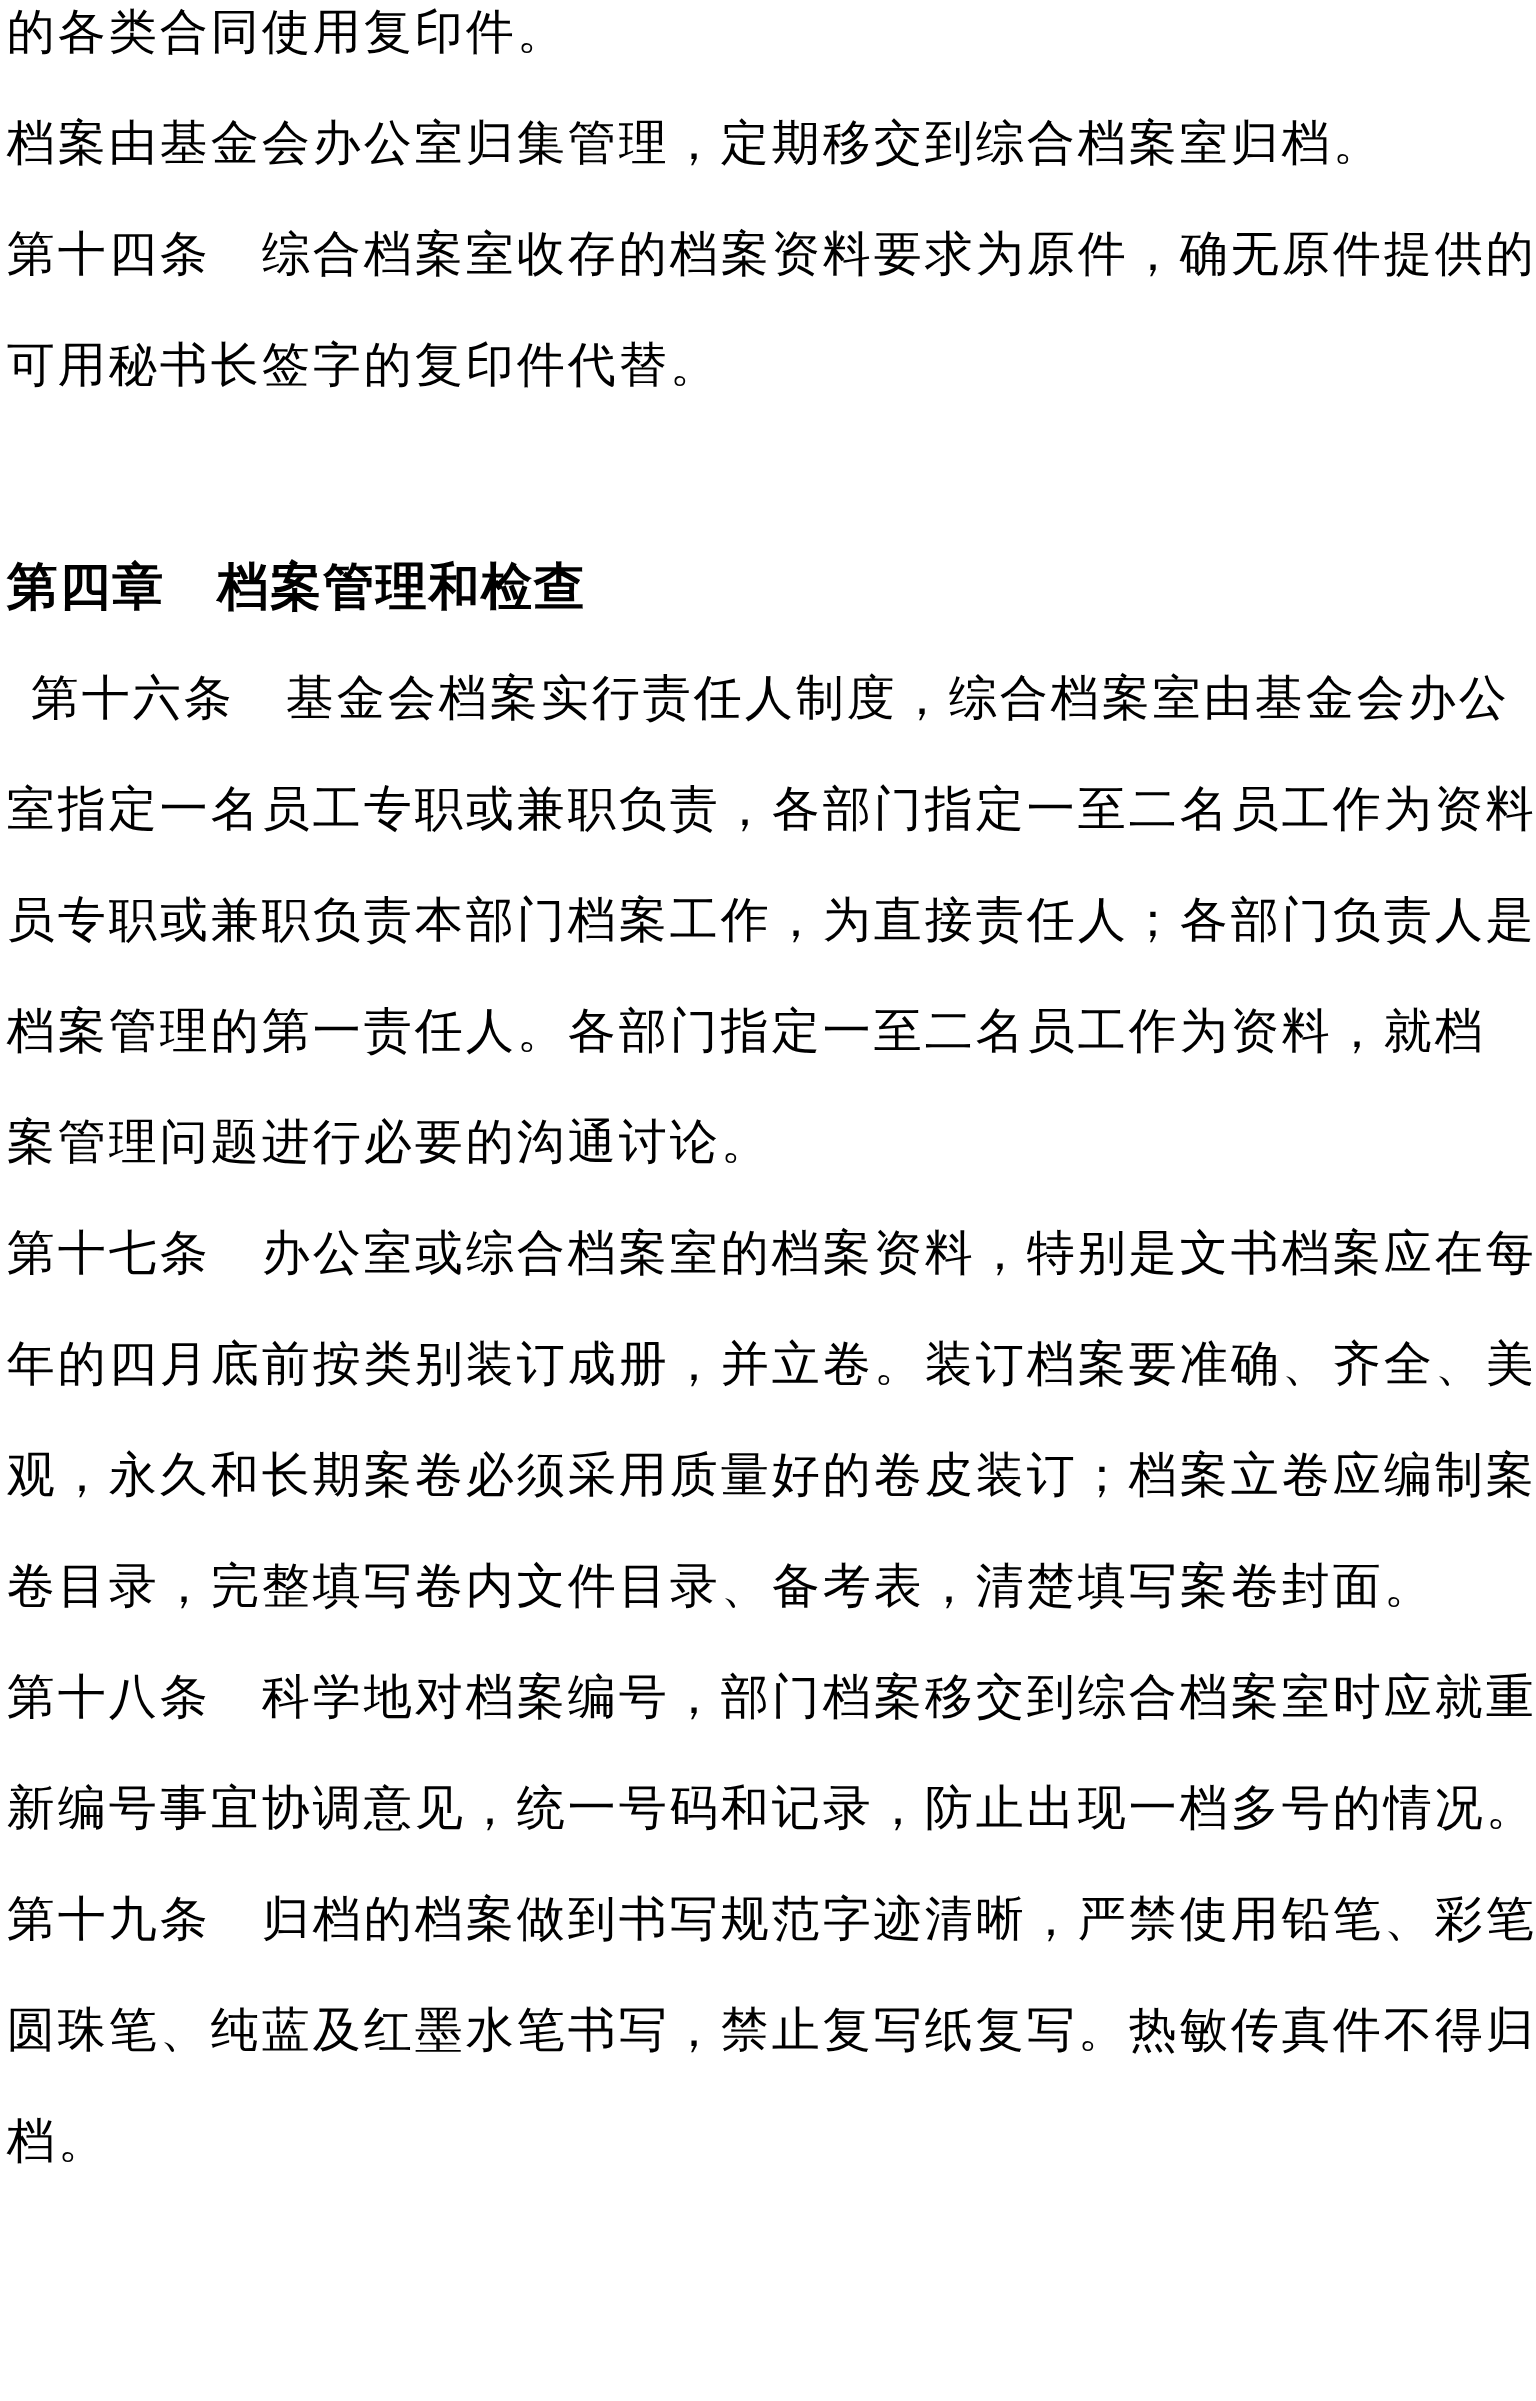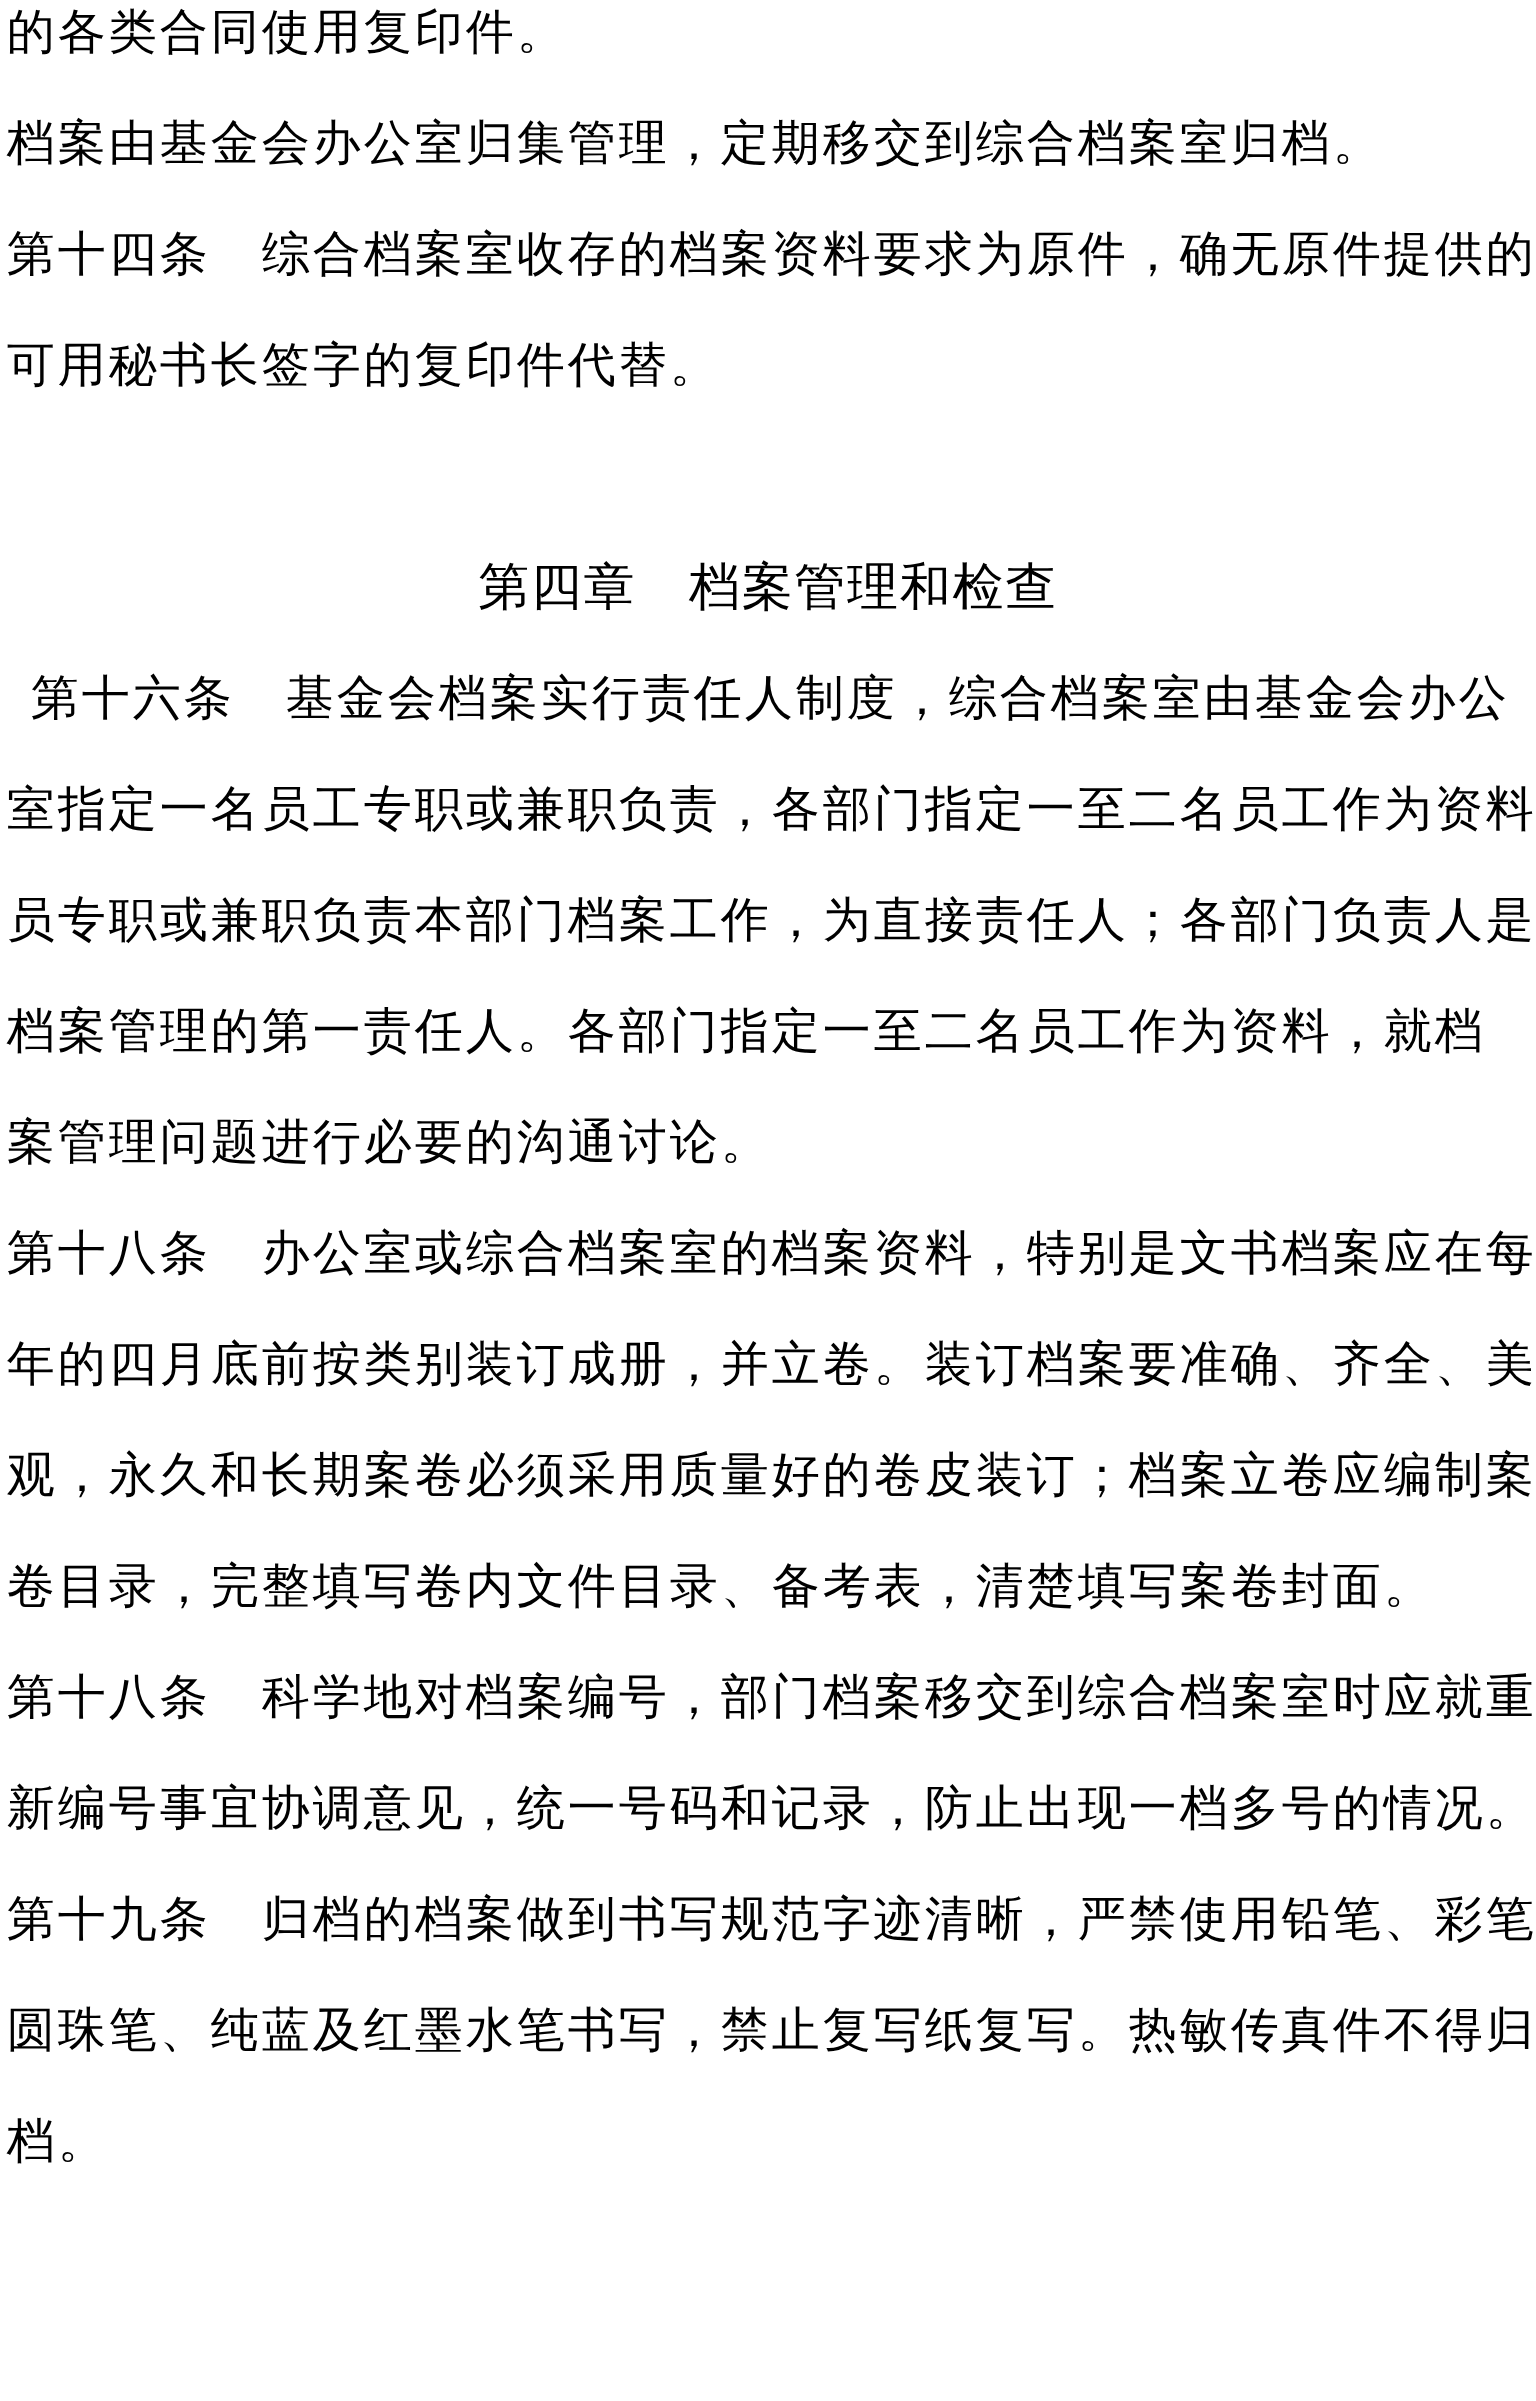--- a/index.html
+++ b/index.html
@@ -28,22 +28,21 @@
     line-height: 111px;
     font-size: 48px;
     letter-spacing: 3px;
     white-space: nowrap;
     overflow: visible;
   }
   .line.blank {
     
   }
   .line.heading {
-    text-align: center;
-    font-weight: normal;
+    font-weight: bold;
     font-size: 51px;
     letter-spacing: 1.7px;
     font-family: "Liberation Sans", "DejaVu Sans", sans-serif;
   }
   .line.indent {
     padding-left: 24px;
   }
 </style>
 </head>
 <body>
@@ -53,21 +52,21 @@
   <div class="line">档案由基金会办公室归集管理，定期移交到综合档案室归档。</div>
   <div class="line">第十四条　综合档案室收存的档案资料要求为原件，确无原件提供的，</div>
   <div class="line">可用秘书长签字的复印件代替。</div>
   <div class="line blank"></div>
   <div class="line heading">第四章　档案管理和检查</div>
   <div class="line indent">第十六条　基金会档案实行责任人制度，综合档案室由基金会办公</div>
   <div class="line">室指定一名员工专职或兼职负责，各部门指定一至二名员工作为资料</div>
   <div class="line">员专职或兼职负责本部门档案工作，为直接责任人；各部门负责人是</div>
   <div class="line">档案管理的第一责任人。各部门指定一至二名员工作为资料，就档</div>
   <div class="line">案管理问题进行必要的沟通讨论。</div>
-  <div class="line">第十八条　办公室或综合档案室的档案资料，特别是文书档案应在每</div>
+  <div class="line">第十七条　办公室或综合档案室的档案资料，特别是文书档案应在每</div>
   <div class="line">年的四月底前按类别装订成册，并立卷。装订档案要准确、齐全、美</div>
   <div class="line">观，永久和长期案卷必须采用质量好的卷皮装订；档案立卷应编制案</div>
   <div class="line">卷目录，完整填写卷内文件目录、备考表，清楚填写案卷封面。</div>
   <div class="line">第十八条　科学地对档案编号，部门档案移交到综合档案室时应就重</div>
   <div class="line">新编号事宜协调意见，统一号码和记录，防止出现一档多号的情况。</div>
   <div class="line">第十九条　归档的档案做到书写规范字迹清晰，严禁使用铅笔、彩笔、</div>
   <div class="line">圆珠笔、纯蓝及红墨水笔书写，禁止复写纸复写。热敏传真件不得归</div>
   <div class="line">档。</div>
 </div>
 

